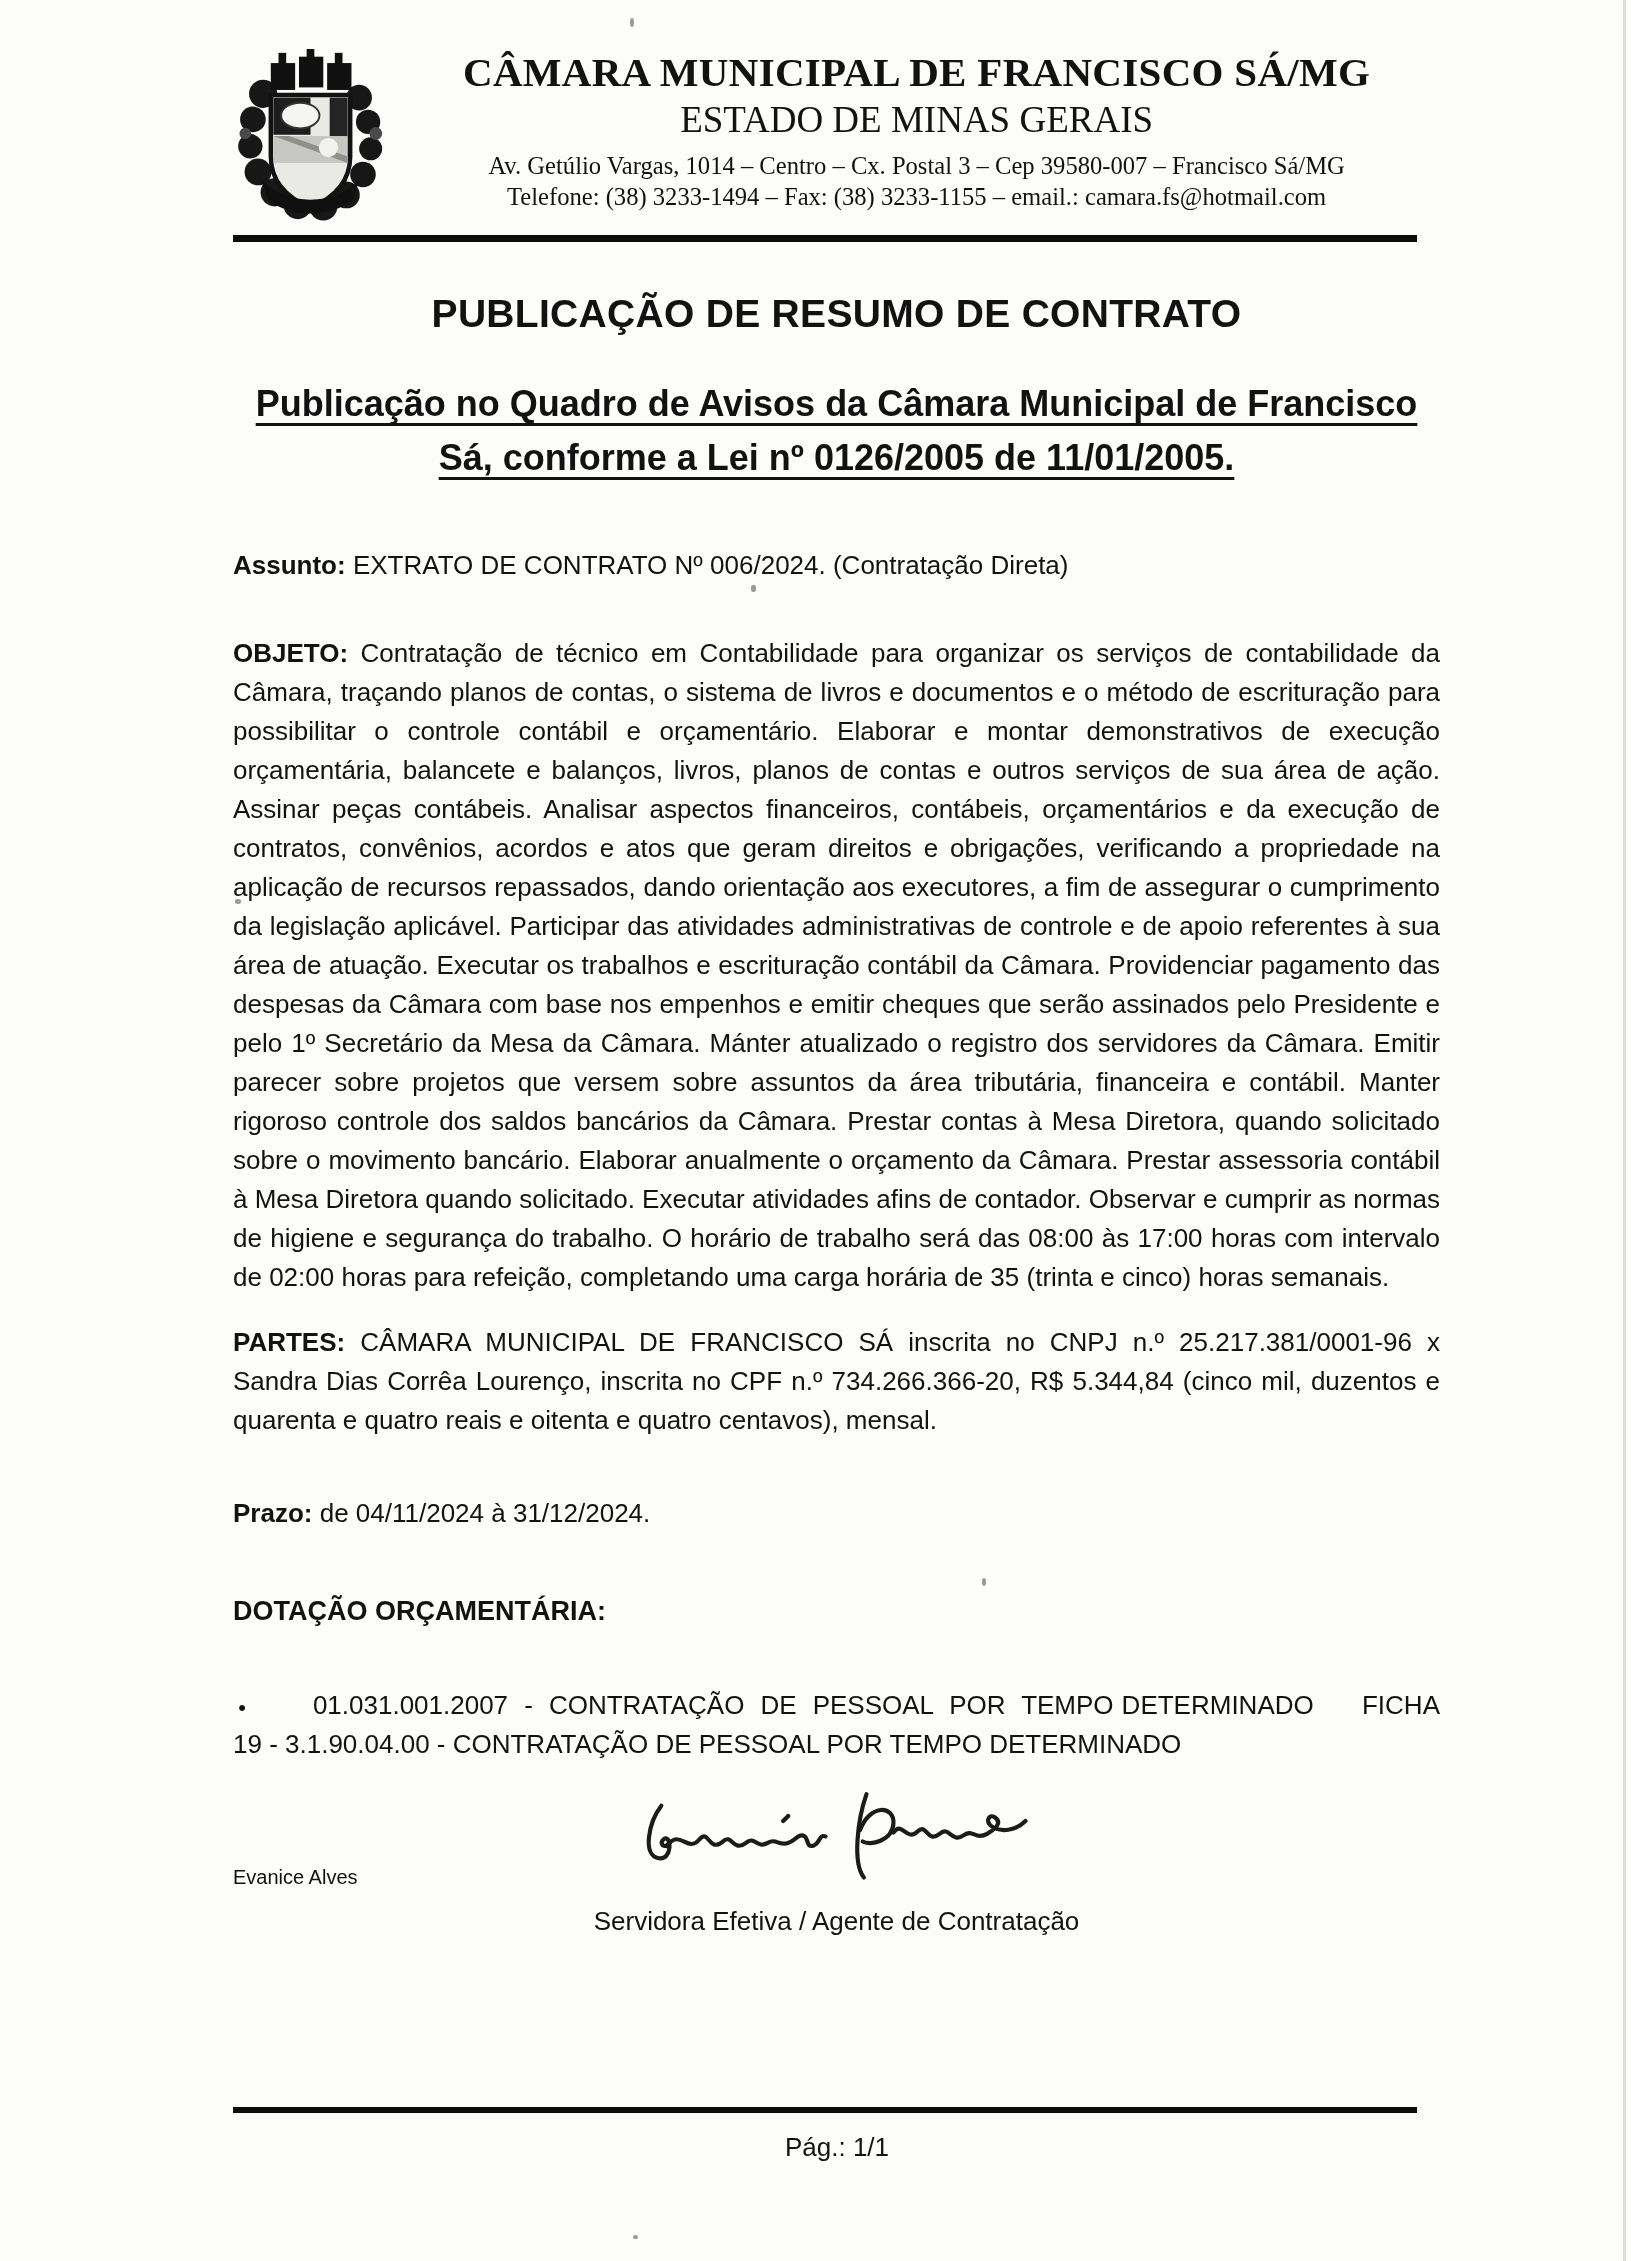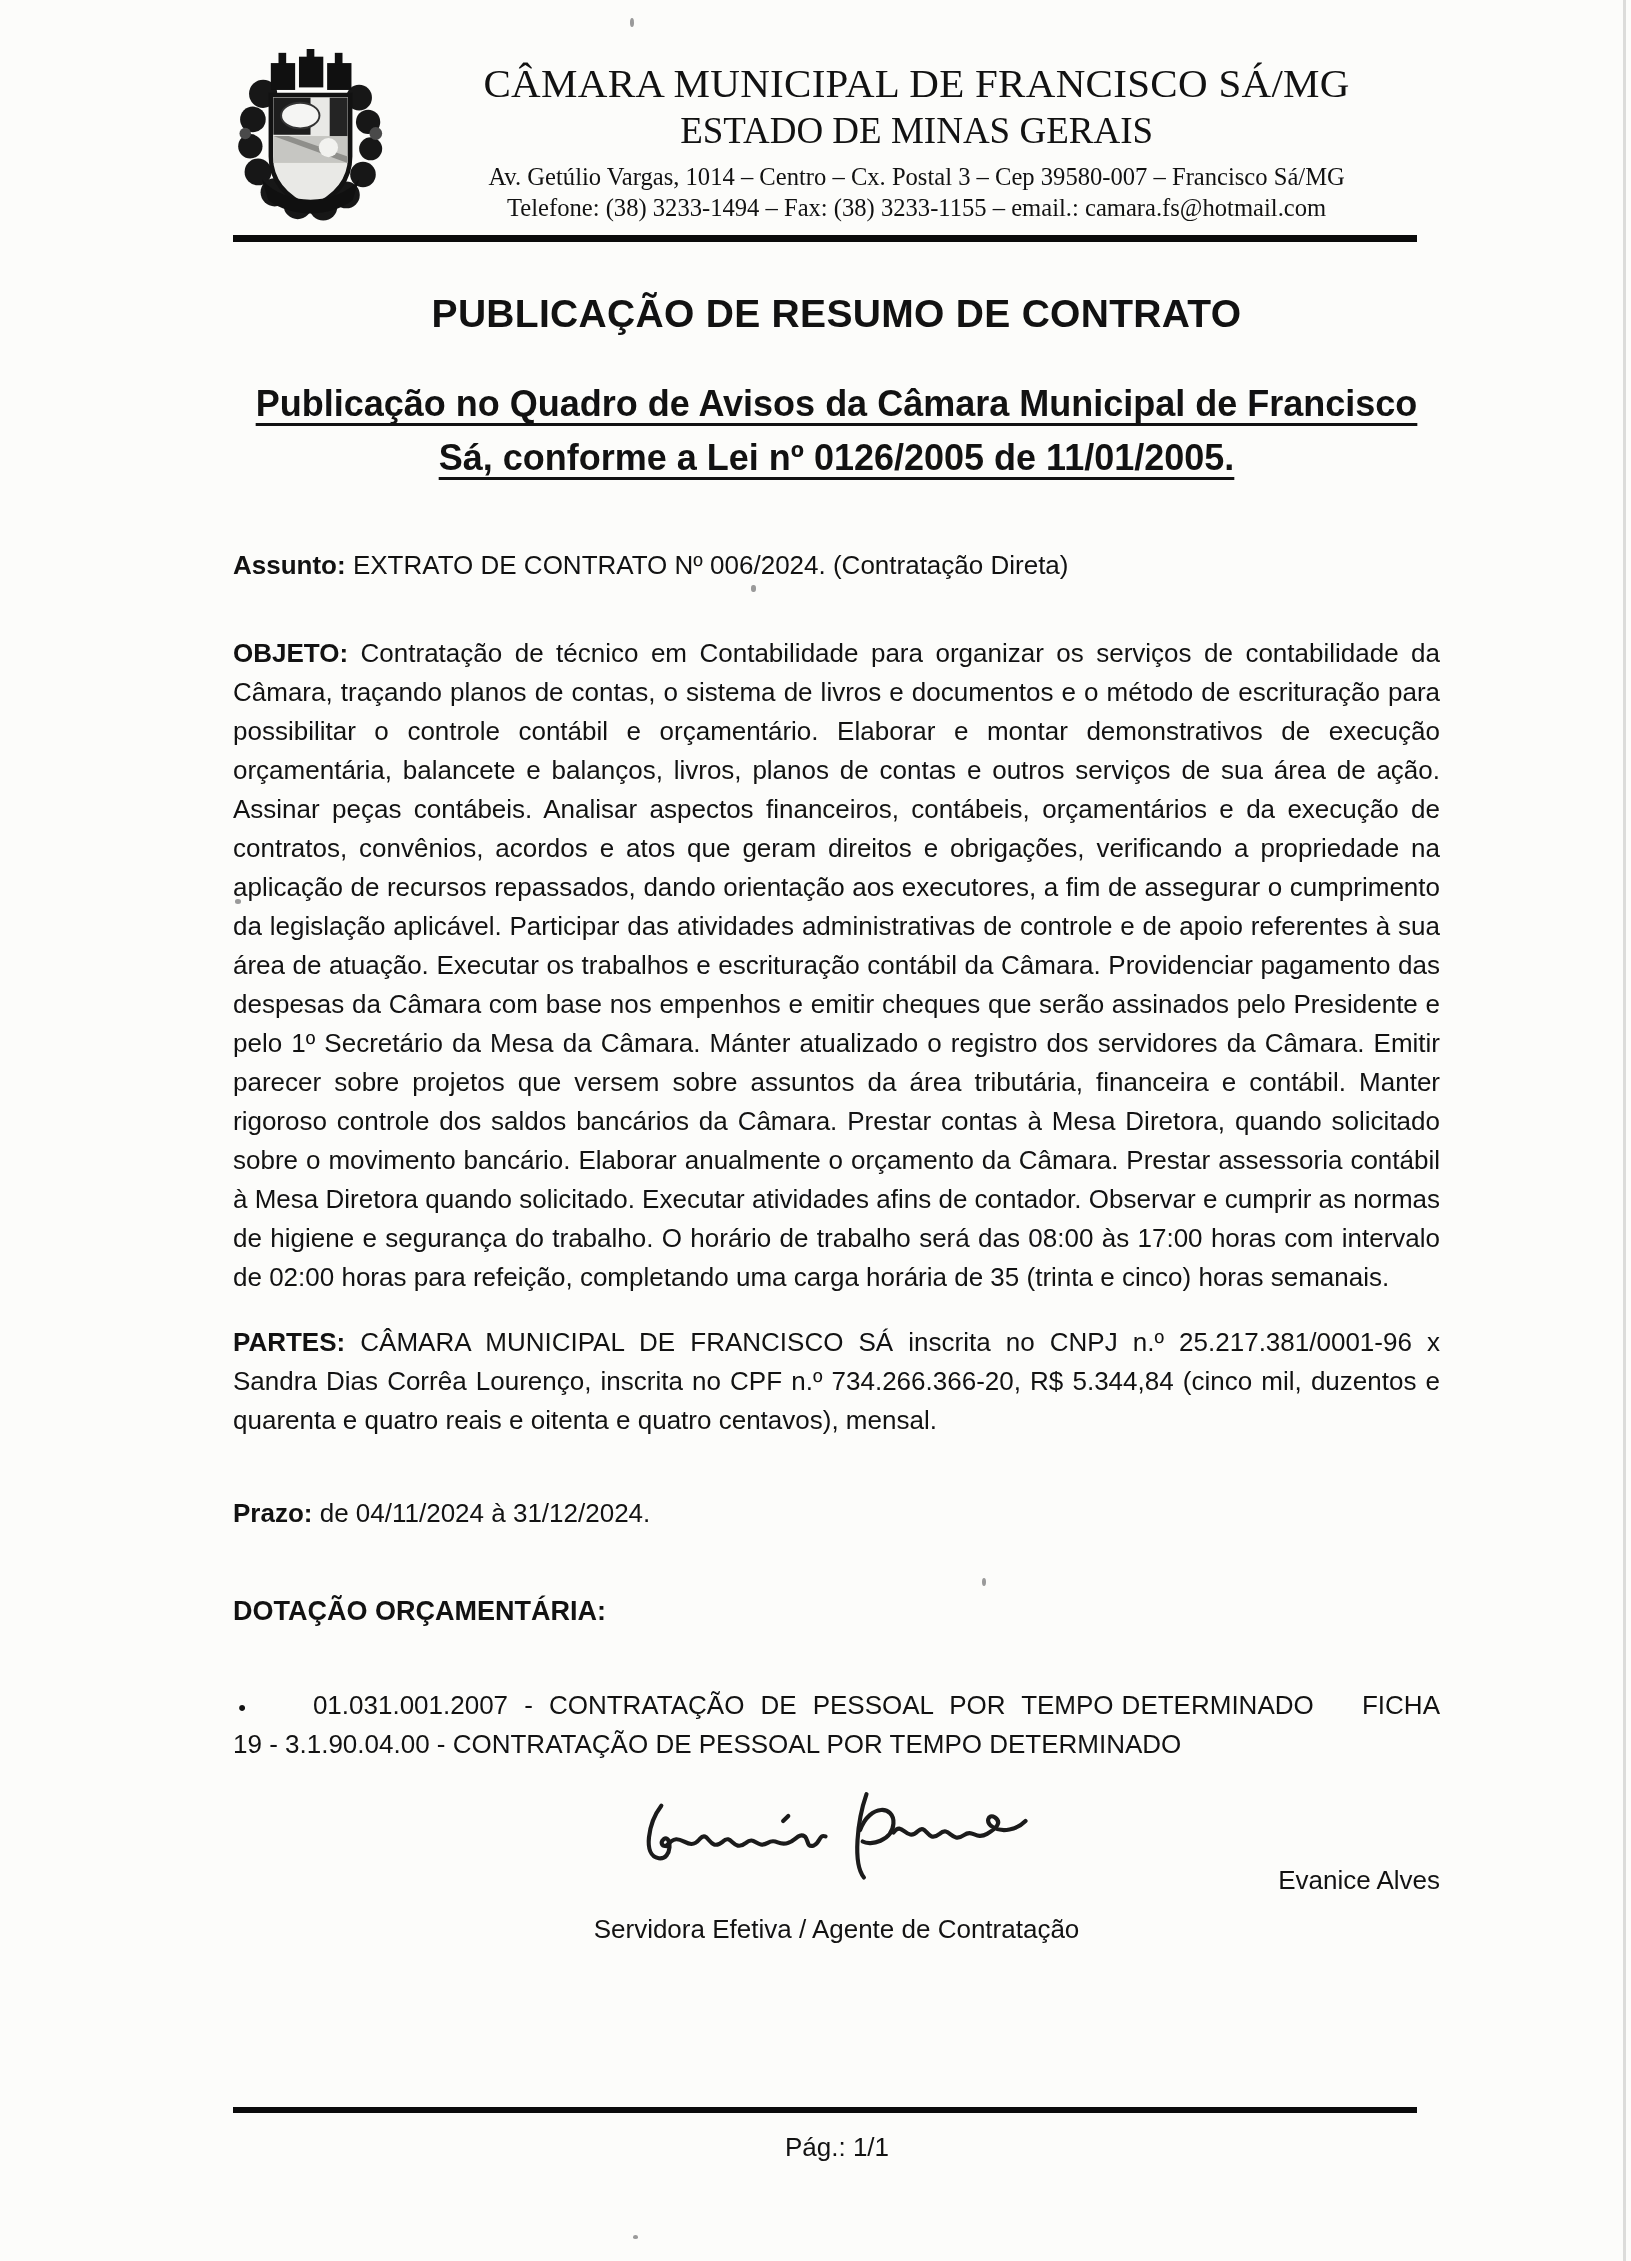--- a/index.html
+++ b/index.html
@@ -12,21 +12,21 @@
     color:#121212;
     box-sizing:border-box;
     padding:45px 191px 0 233px;
     font-family:"Liberation Sans", sans-serif;
     overflow:hidden;
   }
   
   .header{display:flex;align-items:flex-start;}
   .logo{width:155px;height:176px;flex:0 0 auto;margin-top:3.9px;}
   .header-text{flex:1;text-align:center;font-family:"Liberation Serif", serif;margin-left:5.2px;}
-  .org-name{font-size:41px;font-weight:normal;letter-spacing:0.3px;line-height:1.05;margin-top:17px;}
+  .org-name{font-size:41px;font-weight:bold;letter-spacing:0.3px;line-height:1.05;margin-top:6px;}
   .state{font-size:37px;font-weight:normal;line-height:1.05;margin-top:6.5px;}
   .address{font-size:24.6px;margin-top:11.6px;line-height:1.2;}
   .contact{font-size:24.6px;margin-top:1.3px;line-height:1.2;}
   .header-rule{width:1184px;height:7.1px;background:#0b0b0b;margin-top:10.3px;}
   
   .doc-title{margin-top:50px;text-align:center;font-size:39px;font-weight:bold;letter-spacing:0.3px;}
   .doc-subtitle{
     margin-top:41px;text-align:center;font-size:36px;font-weight:bold;line-height:1.5;
     text-decoration:underline;text-decoration-thickness:3.2px;text-underline-offset:7.1px;
   }
@@ -39,21 +39,21 @@
   .prazo{margin-top:54px;font-size:26px;line-height:1.5;}
   .dotacao-h{margin-top:63px;font-size:27px;font-weight:bold;}
   .dotacao-item{margin-top:59px;font-size:26px;line-height:1.5;text-align:justify;text-indent:5.2px;}
   .dotacao-item .item-text{white-space:pre-wrap;}
   .bullet{font-size:22px;vertical-align:middle;}
   .spacer{display:inline-block;width:67px;}
   
   .sig-block{margin-top:35px;}
   .sig-date{text-align:right;font-size:26px;line-height:1.3;}
   .sig-scribble{display:block;margin:-19.4px auto 0 auto;width:416px;height:109px;}
-  .sig-name{text-align:right;font-size:26px;margin-top:-24.6px;line-height:1.3;}
+  .sig-name{text-align:left;font-size:20px;margin-top:-24.6px;line-height:1.3;}
   .sig-role{text-align:center;font-size:26px;margin-top:15px;line-height:1.3;}
   
   .footer-rule{position:absolute;left:233px;top:2107px;width:1184px;height:5.8px;background:#0b0b0b;}
   .page-num{position:absolute;left:233px;top:2132px;width:1208px;text-align:center;font-size:26px;}
   
   .speck{position:absolute;background:#9a9a9a;border-radius:50%;}
   .speck.s1{left:630px;top:18px;width:3.9px;height:9px;}
   .speck.s2{left:751px;top:585px;width:4.5px;height:6.5px;}
   .speck.s3{left:235px;top:899px;width:5.8px;height:4.5px;}
   .speck.s4{left:982px;top:1578px;width:3.9px;height:7.8px;}

